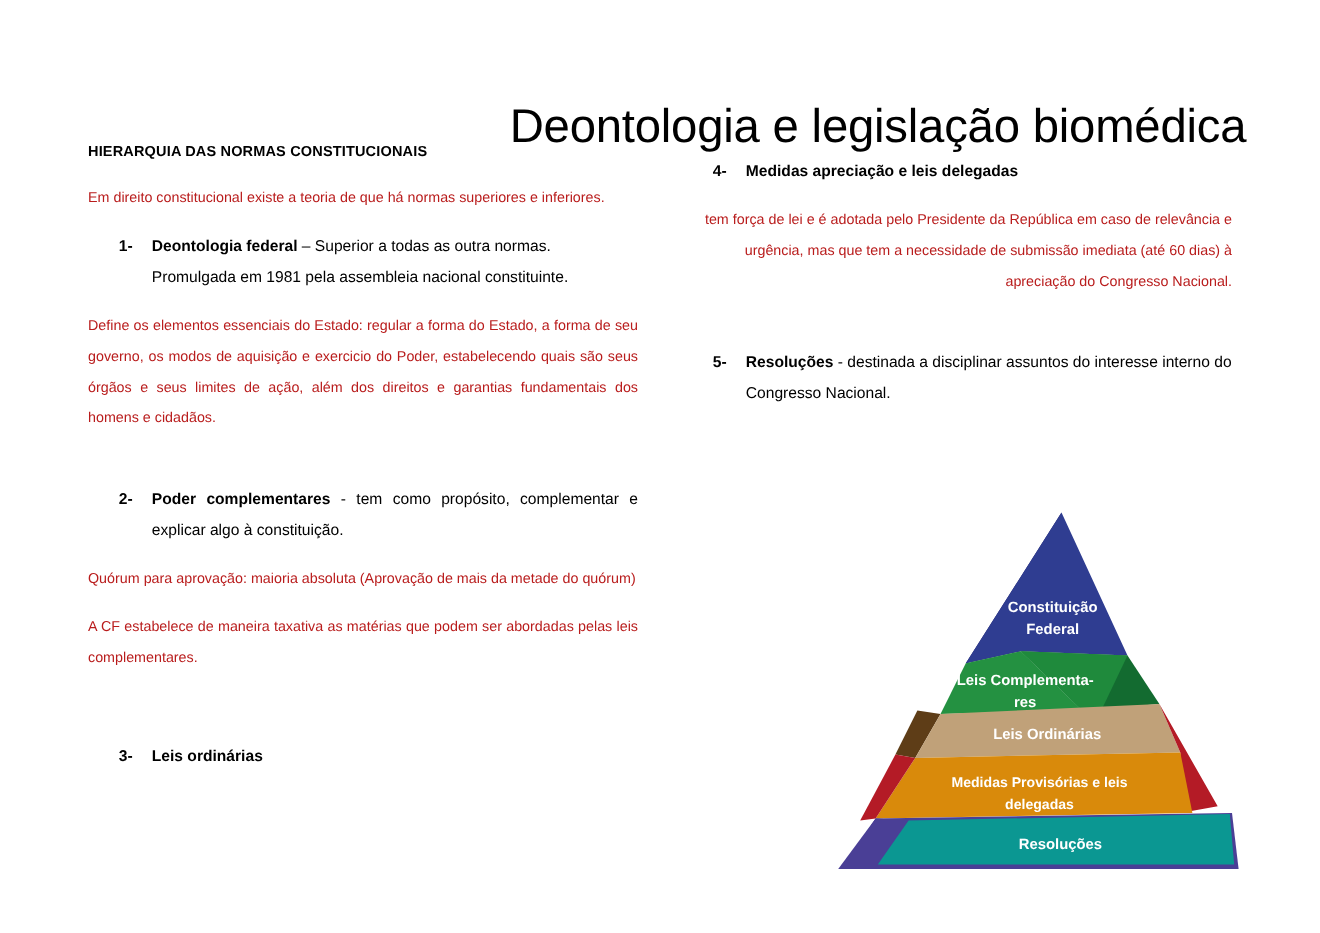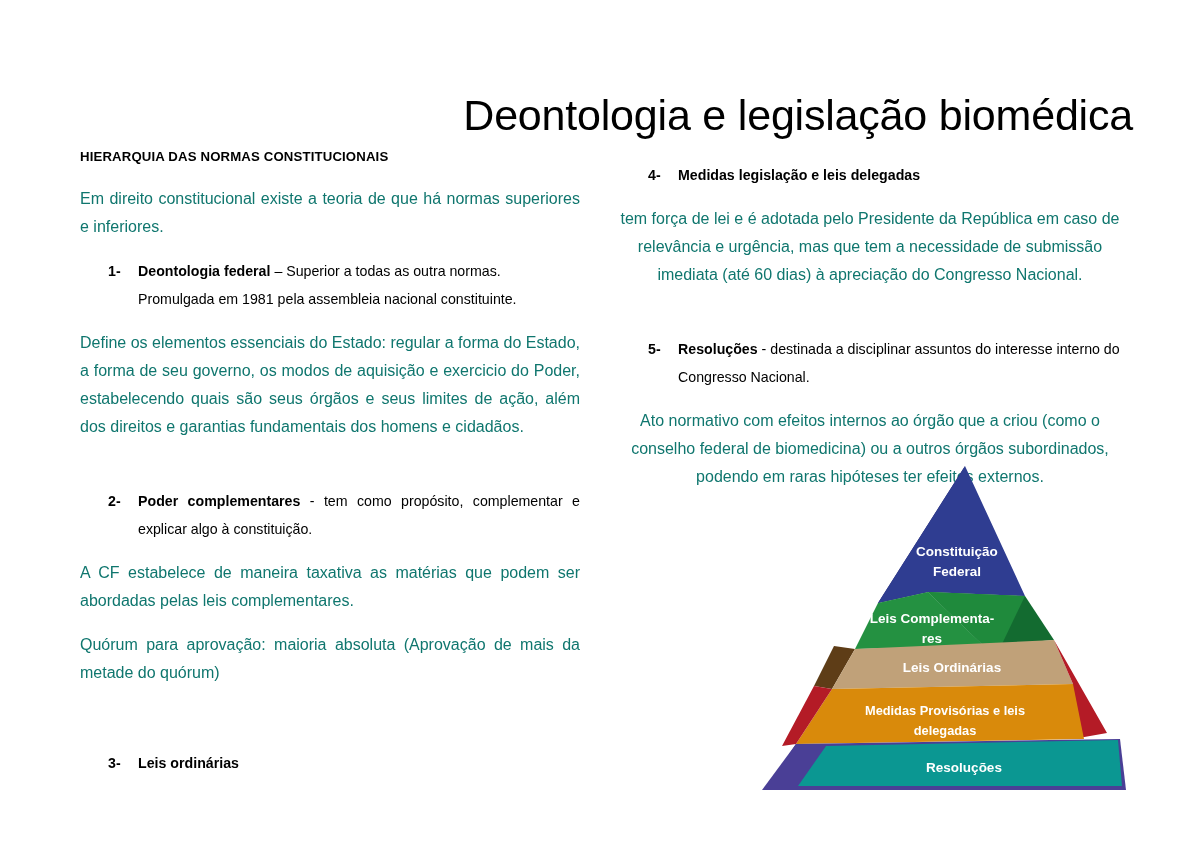--- a/index.html
+++ b/index.html
@@ -35,40 +35,40 @@
     line-height: 1.12;
     letter-spacing: -0.2px;
     color: #000;
     white-space: nowrap;
   }
 
   
   .columns {
     position: absolute;
     left: 0;
-    top: 147px;
+    top: 128px;
     width: 988px;
     height: 700px;
   }
 
   .col {
     position: absolute;
     top: 0;
   }
   .col-left  { left: 80px;  width: 500px; }
   .col-right { left: 620px; width: 500px; }
 
   .blk {
-    font-size: 16px;
+    font-size: 13px;
     line-height: 28px;
-    color: #0f766e;
+    color: #b91c1c;
     margin: 0 0 16px 0;
   }
   .blk.justify { text-align: justify; text-justify: inter-word; }
-  .blk.left    { text-align: center; }
+  .blk.left    { text-align: right; }
 
   .heading-bold {
     font-size: 13.2px;
     font-weight: bold;
     line-height: 20px;
     letter-spacing: 0.15px;
     margin: 0 0 18px 0;
   }
 
   
@@ -135,50 +135,49 @@
       </div>
 
       <p class="blk justify">Define os elementos essenciais do Estado: regular a forma do Estado, a forma de seu governo, os modos de aquisição e exercicio do Poder, estabelecendo quais são seus órgãos e seus limites de ação, além dos direitos e garantias fundamentais dos homens e cidadãos.</p>
 
       <div class="spacer-md"></div>
 
       <div class="li justify">
         <span class="num">2-</span><b>Poder complementares</b><span> - tem como propósito, complementar e explicar algo à constituição.</span>
       </div>
 
+      <p class="blk justify">Quórum para aprovação: maioria absoluta (Aprovação de mais da metade do quórum)</p>
+
       <p class="blk justify">A CF estabelece de maneira taxativa as matérias que podem ser abordadas pelas leis complementares.</p>
 
-      <p class="blk justify">Quórum para aprovação: maioria absoluta (Aprovação de mais da metade do quórum)</p>
-
       <div class="spacer-lg"></div>
 
       <div class="li left">
         <span class="num">3-</span><b>Leis ordinárias</b><span></span>
       </div>
 
 
     </div>
 
     <div class="col col-right">
 
       <div class="spacer-sm"></div>
 
       <div class="li left">
-        <span class="num">4-</span><b>Medidas legislação e leis delegadas</b><span></span>
+        <span class="num">4-</span><b>Medidas apreciação e leis delegadas</b><span></span>
       </div>
 
       <p class="blk left">tem força de lei e é adotada pelo Presidente da República em caso de relevância e urgência, mas que tem a necessidade de submissão imediata (até 60 dias) à apreciação do Congresso Nacional.</p>
 
       <div class="spacer-md"></div>
 
       <div class="li left">
         <span class="num">5-</span><b>Resoluções</b><span> - destinada a disciplinar assuntos do interesse interno do Congresso Nacional.</span>
       </div>
 
-      <p class="blk left">Ato normativo com efeitos internos ao órgão que a criou (como o conselho federal de biomedicina) ou a outros órgãos subordinados, podendo em raras hipóteses ter efeitos externos.</p>
 
     </div>
 
   </div>
 
   <div class="pyramid-wrap">
     <svg viewBox="0 0 382 340" xmlns="http://www.w3.org/2000/svg">
 
       <g>
         <polygon points="213,10 176,136 126,147 213,10" fill="#221f66"></polygon>

